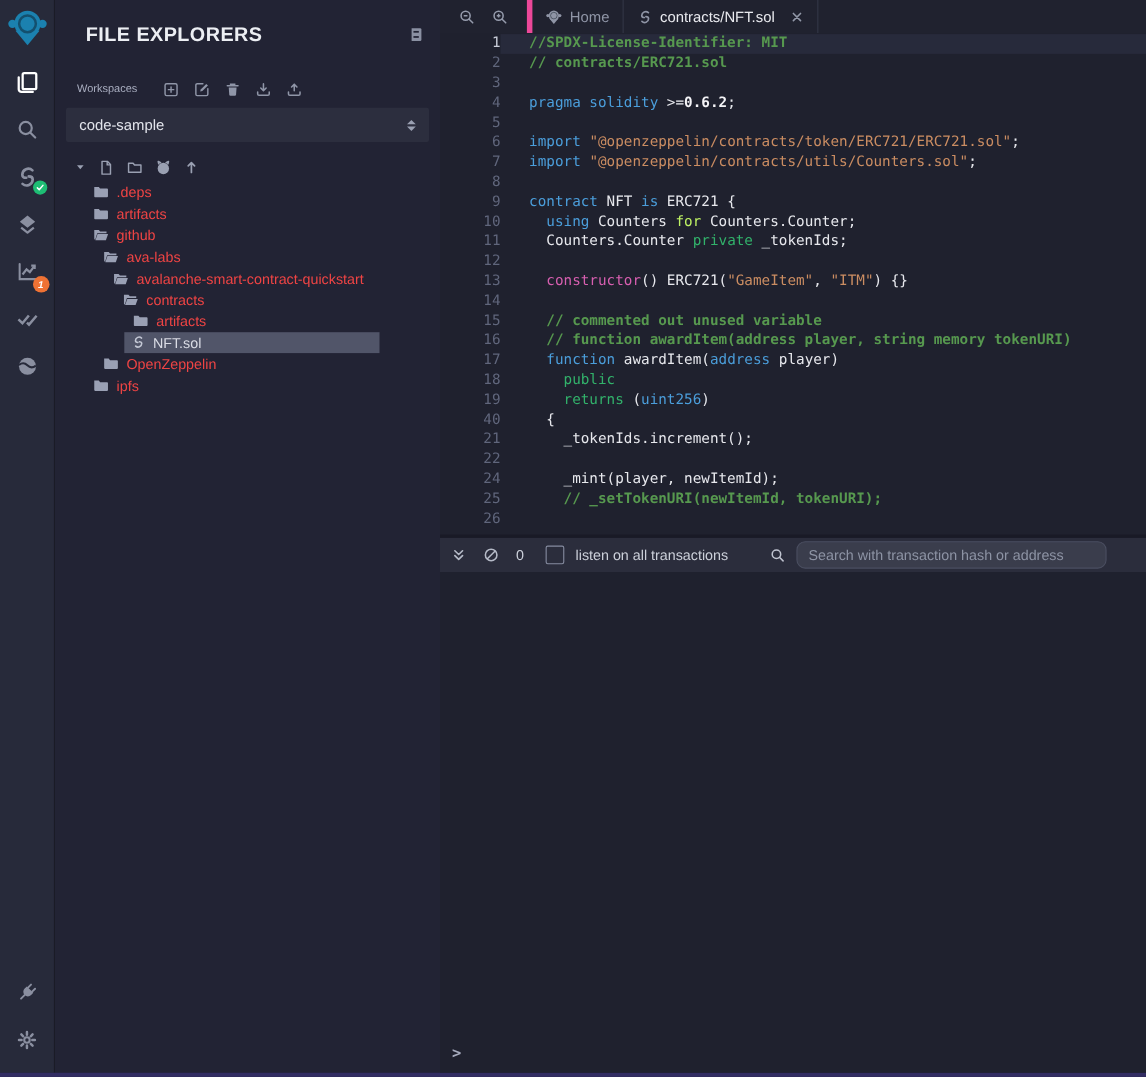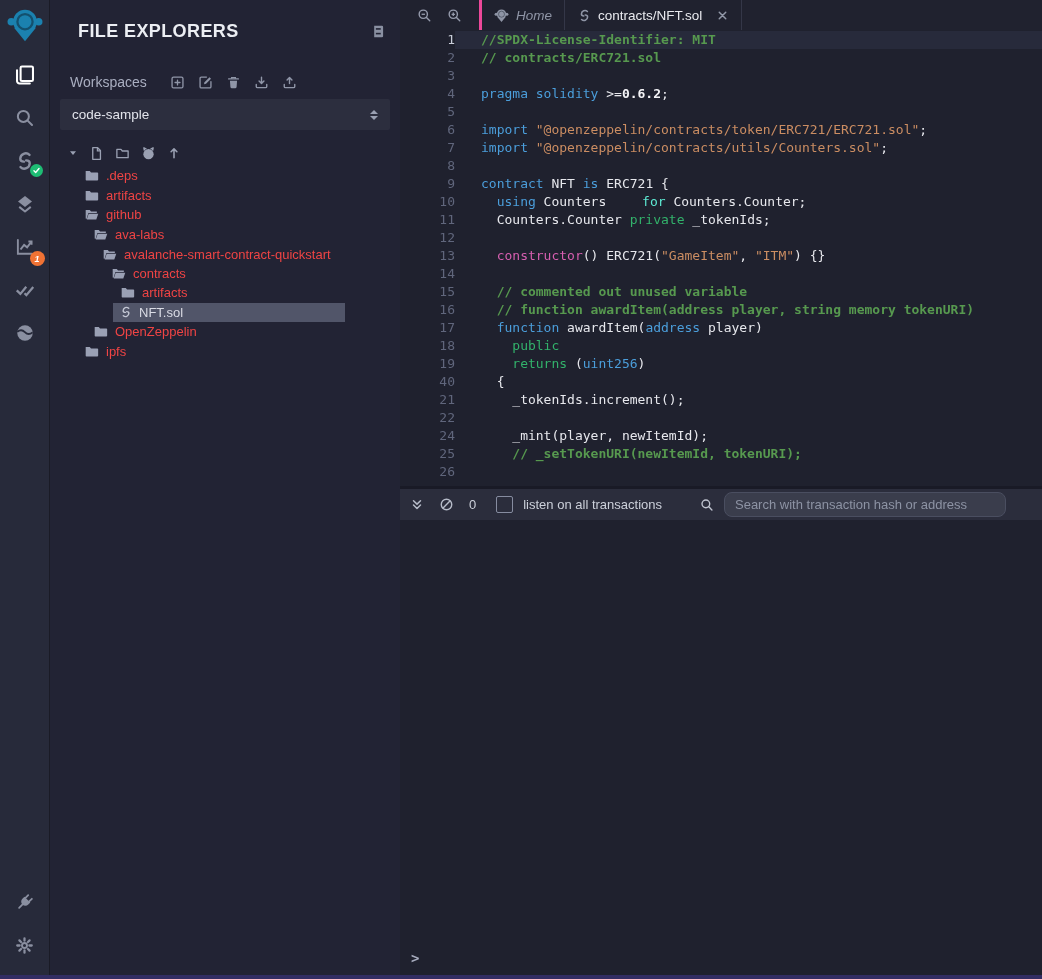--- a/index.html
+++ b/index.html
@@ -18,21 +18,21 @@
                background:#1ebd74;display:flex;align-items:center;justify-content:center;color:#fff;}
   .badge-orange{position:absolute;right:-7px;bottom:-6px;width:15px;height:15px;border-radius:50%;
                 background:#ef7234;display:flex;align-items:center;justify-content:center;
                 color:#fff;font-size:9px;font-weight:700;font-style:italic;}
   
   .panel{width:350px;flex-shrink:0;background:#222334;color:#c6cad6;box-sizing:border-box;}
   .panel-head{display:flex;justify-content:space-between;align-items:center;padding:13px 14px 0 20px;}
   .panel-title{font-size:18px;font-weight:600;color:#eceef3;letter-spacing:.4px;margin:8px;}
   .lib-icon{color:#8a90a2;display:flex;cursor:pointer;}
   .ws-row{display:flex;align-items:center;gap:13px;padding-left:20px;margin-top:24px;color:#9096a8;}
-  .ws-label{font-size:14px;color:#a9aec0;margin-right:10px;}
+  .ws-label{font-size:10px;color:#a9aec0;margin-right:10px;}
   .ws-ic{display:flex;cursor:pointer;}
   .ws-select{margin:9px 10px 0;height:31px;background:#2c2e3e;display:flex;align-items:center;
              justify-content:space-between;padding:0 12px;font-size:13.5px;color:#e2e4eb;
              border-radius:2px;cursor:pointer;}
   .carets{display:flex;flex-direction:column;gap:2px;}
   .carets i{width:0;height:0;border-left:4px solid transparent;border-right:4px solid transparent;display:block;}
   .caret-up{border-bottom:4px solid #9aa0b2;}
   .caret-down{border-top:4px solid #9aa0b2;}
   .tree-toolbar{display:flex;align-items:center;gap:11px;padding-left:18px;margin-top:13px;
                 color:#9aa0b2;height:20px;}
@@ -45,33 +45,33 @@
   .trow.selected .inner{background:#515569;flex:1;margin-right:55px;}
   .trow.selected .ticon{color:#c3c7d4;}
   
   .main{flex:1;display:flex;flex-direction:column;background:#1f212e;min-width:0;}
   .tabbar{height:30px;background:#20222f;display:flex;align-items:stretch;flex-shrink:0;}
   .zoombtns{display:flex;align-items:center;gap:15px;padding:0 17px;color:#959bac;}
   .zoombtns span{display:flex;cursor:pointer;}
   .tabs{display:flex;}
   .tab{display:flex;align-items:center;gap:7px;padding:0 12px;font-size:13.5px;color:#8f95a6;
        border-left:1px solid #33364400;border-right:1px solid #343748;cursor:pointer;}
-  .tab:first-child{border-left:3px solid #ec4899;font-style:italic;}
+  .tab:first-child{border-left:5px solid #ec4899;}
   .tab.active{color:#e9eaef;background:#23253220;}
   .tab-ic{display:flex;color:#8f95a6;}
   .tab .close{color:#9298a8;margin-left:7px;display:flex;}
   
   .code-wrap{flex:1;overflow:hidden;padding-top:1px;font-family:"DejaVu Sans Mono",monospace;
              font-size:13px;line-height:18px;}
   .cl{display:flex;height:18px;}
   .ln{width:55px;text-align:right;color:#60667c;flex-shrink:0;}
   .cl.active .ln{color:#c9cdd9;}
   .cl.active .lc{background:#272a3b;}
   .lc{padding-left:26px;white-space:pre;flex:1;color:#e7e8ed;}
-  .tk-c{color:#57994f;font-weight:bold;}  .tk-k{color:#4b9edb;}  .tk-o{color:#5eead4;margin-left:28px;}
+  .tk-c{color:#57994f;font-weight:bold;}  .tk-k{color:#4b9edb;}  .tk-o{color:#bef264;}
   .tk-g{color:#32b26b;}  .tk-p{color:#d75fb0;}  .tk-s{color:#cb8d62;}
   .tk-t{color:#e7e8ed;}  .tk-n{color:#f4f4f7;font-weight:bold;}
   
   .term-divider{height:3px;background:#191a26;flex-shrink:0;}
   .term-toolbar{height:31px;background:#2b2d3c;display:flex;align-items:center;padding-left:10px;
                 color:#b6bbc8;flex-shrink:0;}
   .t-ic{display:flex;color:#b6bbc8;margin-right:15px;cursor:pointer;}
   .t-count{font-size:13px;margin-right:20px;color:#cdd1db;}
   .t-check{width:15px;height:15px;border:1px solid #868ca0;border-radius:2px;margin-right:10px;
            background:transparent;cursor:pointer;flex-shrink:0;}

